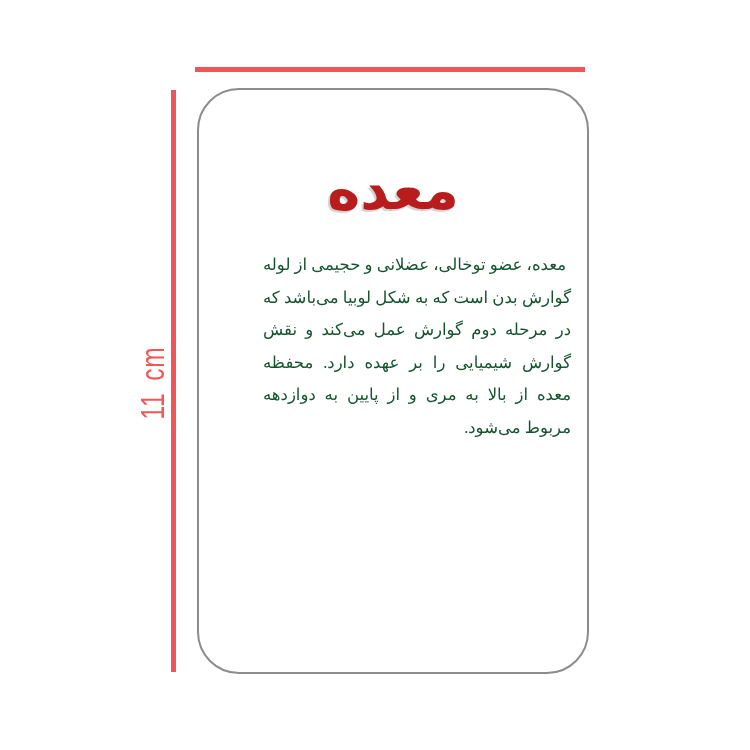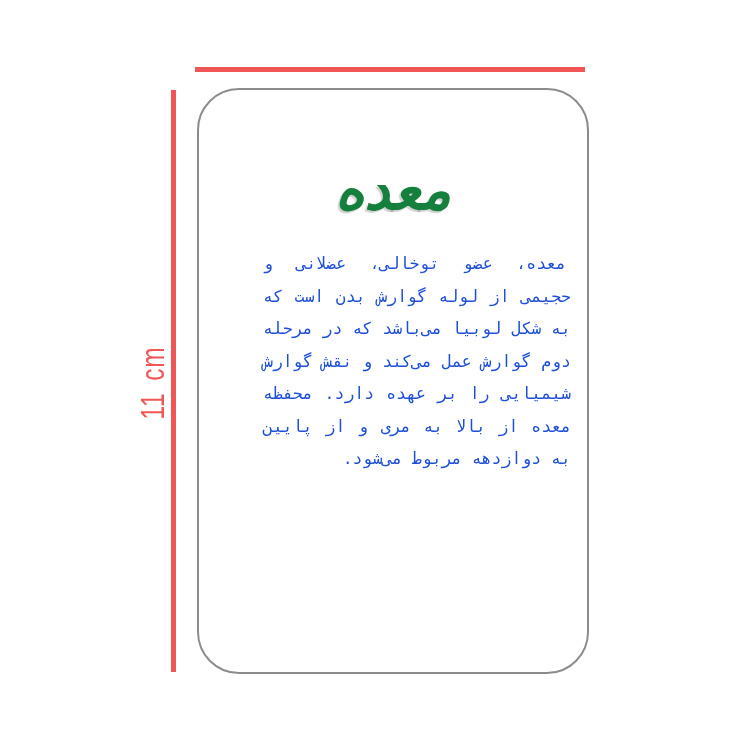--- a/index.html
+++ b/index.html
@@ -67,35 +67,34 @@
     background: #ffffff;
     border: 2px solid #8c8c8c;
     border-radius: 42px;
     padding: 66px 16px 0 16px;
   }
   .card-title {
     direction: rtl;
     text-align: center;
     font-size: 56px;
     font-weight: bold;
-    color: #15803d;
+    color: #b91c1c;
     line-height: 1.2;
     text-shadow: -2px 2px 1px rgba(0,0,0,0.18);
     font-family: "DejaVu Sans", sans-serif;
-    font-style: italic;
   }
   .card-body {
     direction: rtl;
     margin-top: 26px;
     text-align: justify;
     text-indent: 5px;
     font-size: 16.5px;
     line-height: 32.5px;
-    color: #1d4ed8;
-    font-family: Liberation Mono, monospace;
+    color: #14532d;
+    font-family: Liberation Serif, serif;
     margin-left: 48px;
   }
 </style>
 </head>
 <body>
 
 <div class="canvas">
 
   <div class="dim-line-top"></div>
 

